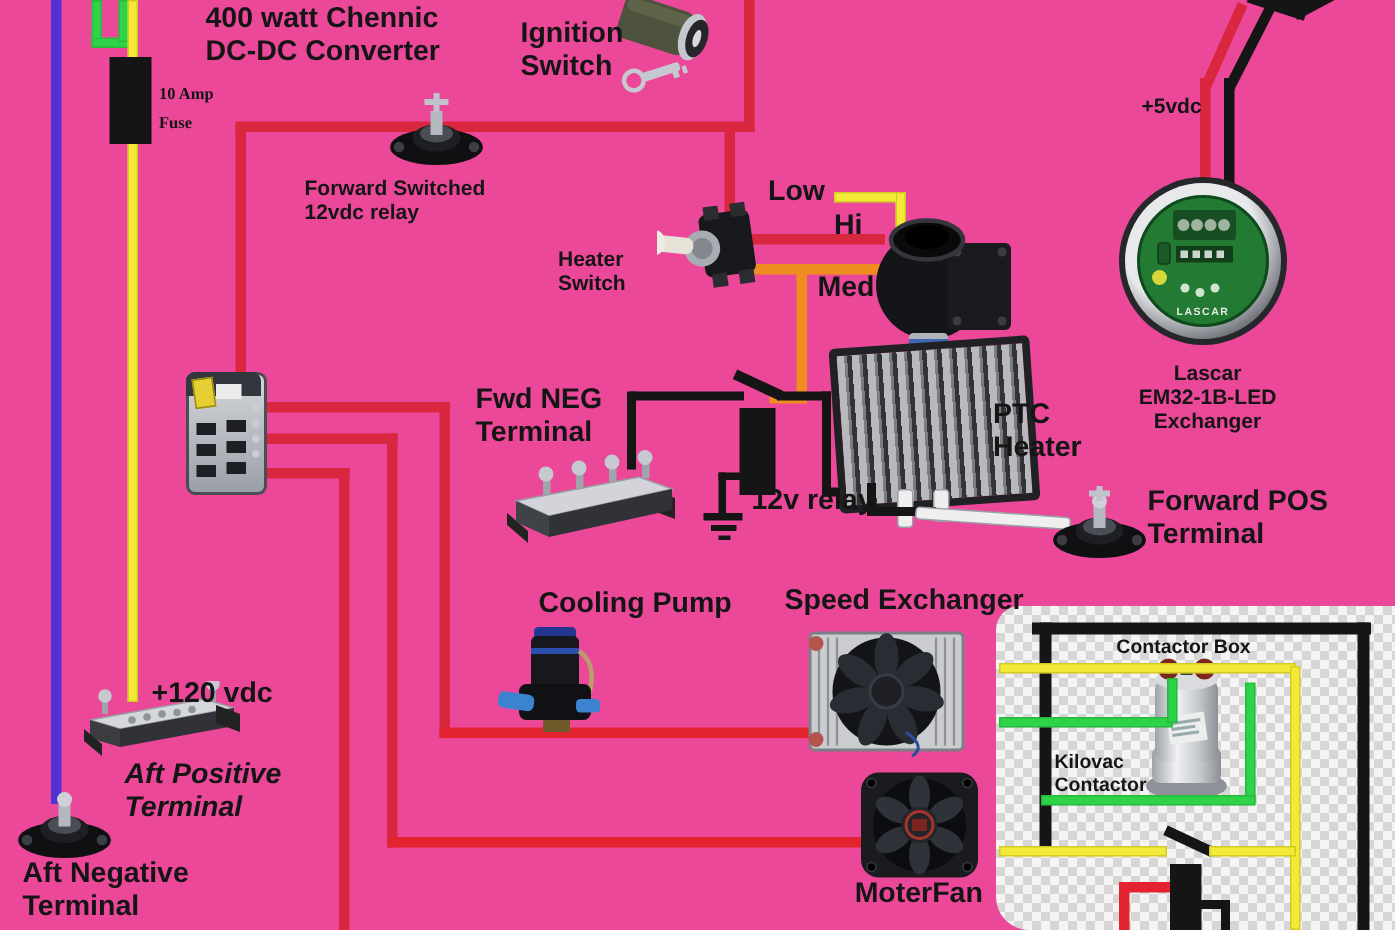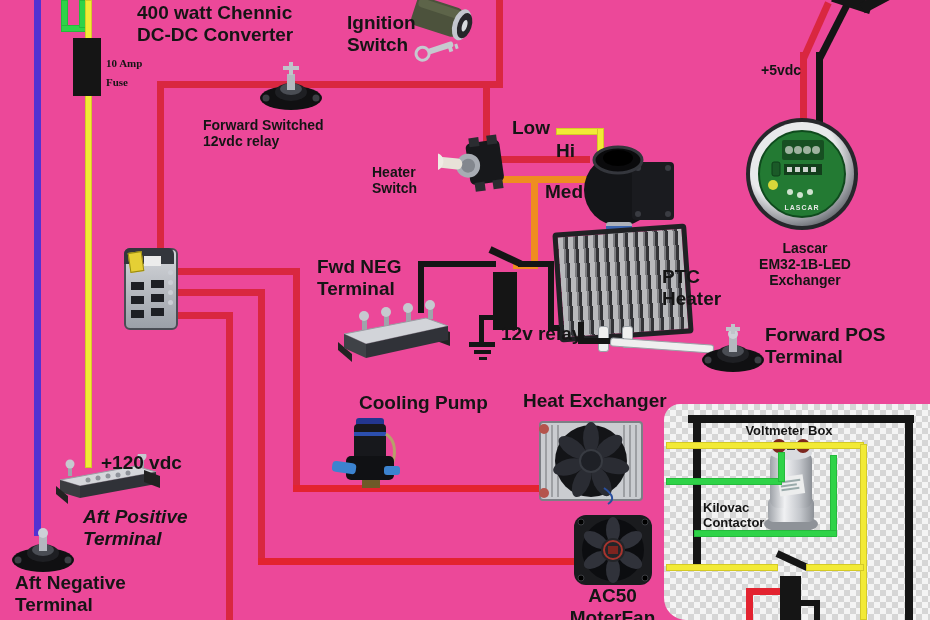--- a/index.html
+++ b/index.html
@@ -388,33 +388,32 @@
     <span style="display:block">Lascar</span>
     <span style="display:block">EM32-1B-LED</span>
     <span style="display:block">Exchanger</span>
   </div>
   <div class="lbl" style="left:501px;top:323px;">12v relay</div>
   <div class="lbl" style="left:765px;top:324px;">
     <span style="display:block">Forward POS</span>
     <span style="display:block">Terminal</span>
   </div>
   <div class="lbl" style="left:359px;top:392px;">Cooling Pump</div>
-  <div class="lbl" style="left:523px;top:390px;">Heat Exchanger</div>
+  <div class="lbl" style="left:523px;top:390px;">Speed Exchanger</div>
   <div class="lbl" style="left:101px;top:452px;">+120 vdc</div>
   <div class="lbl" style="left:83px;top:506px;font-style:italic;">
     <span style="display:block">Aft Positive</span>
     <span style="display:block">Terminal</span>
   </div>
   <div class="lbl" style="left:15px;top:572px;">
     <span style="display:block">Aft Negative</span>
     <span style="display:block">Terminal</span>
   </div>
-  <div class="lbl lbl-xs" style="left:689px;top:423px;width:200px;text-align:center;">Voltmeter Box</div>
+  <div class="lbl lbl-xs" style="left:689px;top:423px;width:200px;text-align:center;">Contactor Box</div>
   <div class="lbl lbl-xs" style="left:703px;top:500px;">
     <span style="display:block">Kilovac</span>
     <span style="display:block">Contactor</span>
   </div>
   <div class="lbl" style="left:550px;top:585px;width:125px;text-align:center;">
-    <span style="display:block">AC50</span>
     <span style="display:block">MoterFan</span>
   </div>
 
 </div>
 
 </body></html>

